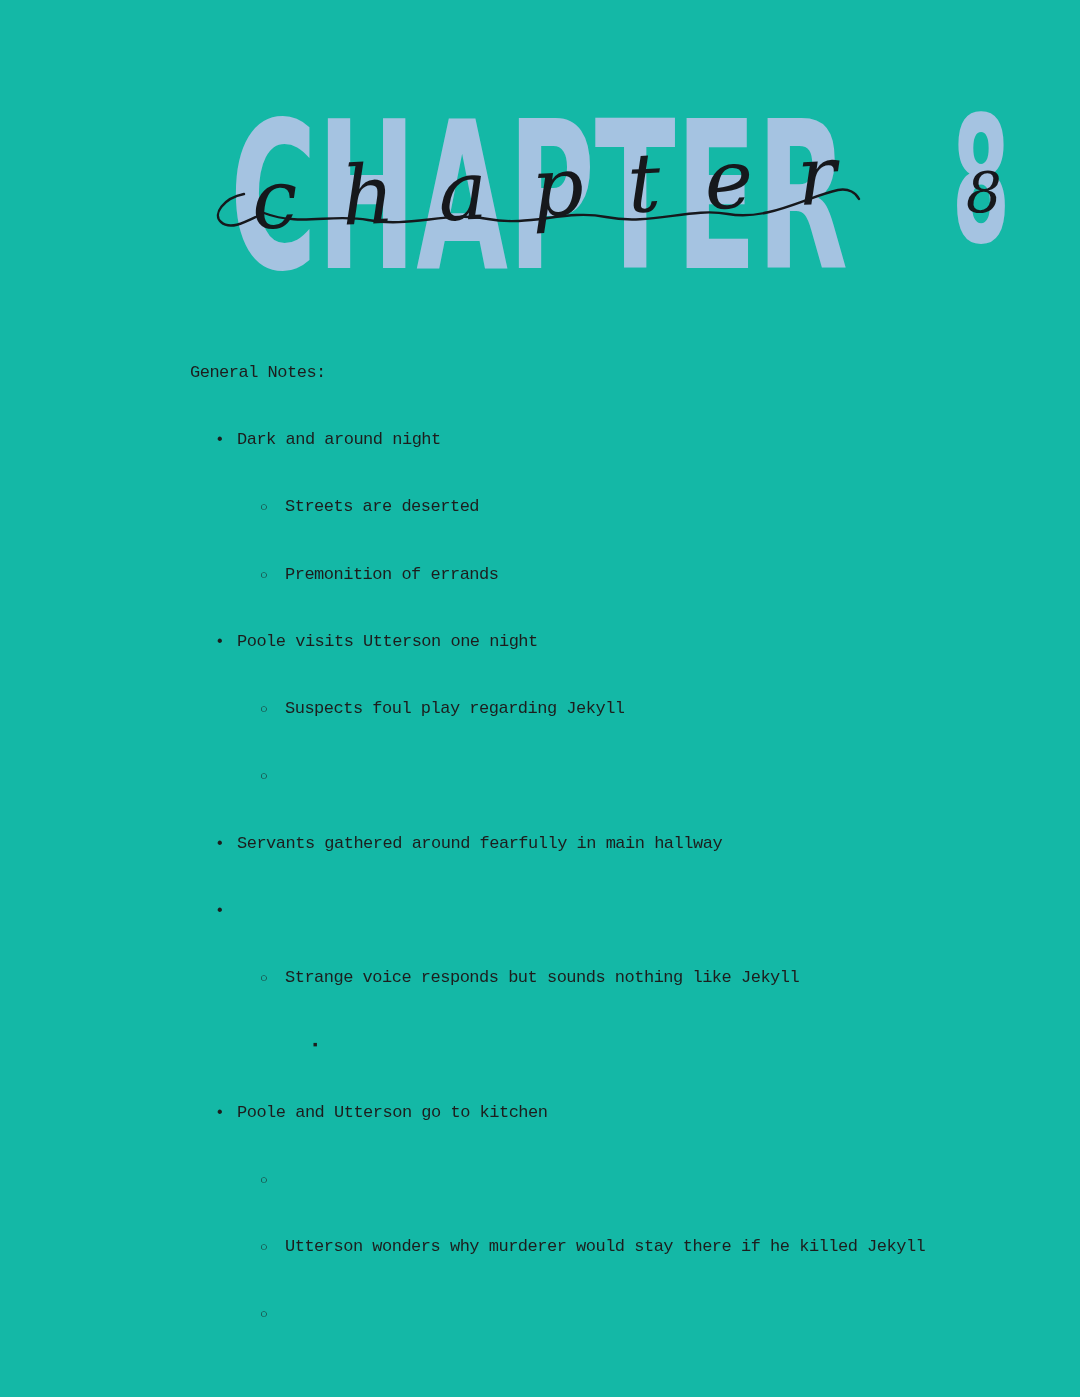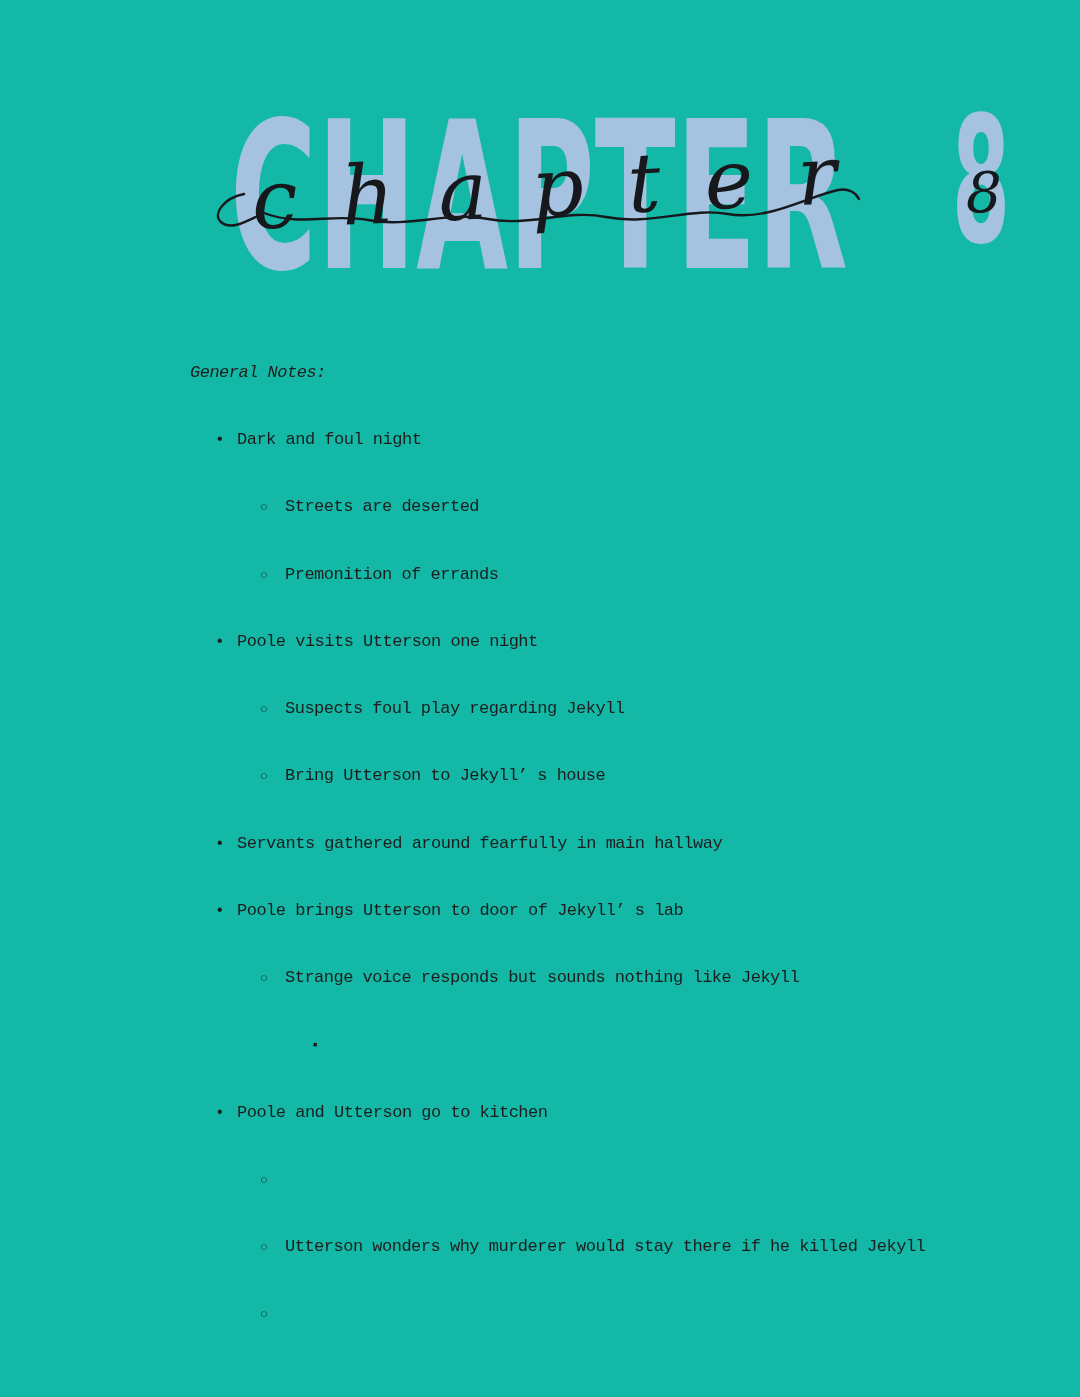--- a/index.html
+++ b/index.html
@@ -17,21 +17,21 @@
   
   .notes {
     margin: 17px 0 0 190px;
     font-size: 17px;
     letter-spacing: -0.5px;
     line-height: 22.42px;
     color: #1d1d1d;
     white-space: pre;
   }
   .line { position: relative; height: 22.42px; }
-  .l0 { padding-left: 0; font-style: italic; }
+  .l0 { padding-left: 0; }
   .l1 { padding-left: 47px; }
   .l2 { padding-left: 95px; }
   .l3 { padding-left: 140px; }
   .b  { position: absolute; top: 0; }
   .l1 .b { left: 25px;  font-size: 16px; }
   .l2 .b { left: 70px;  font-size: 13px; top: 1px; }
   .l3 .b { left: 121px; font-size: 14px; top: 0px; }
 </style>
 </head>
 <body>
@@ -44,28 +44,28 @@
     <path d="M 244 194 C 224 198 212 214 221 222 C 231 231 247 221 264 213
              C 300 227 332 213 368 220 C 410 228 448 211 488 219
              C 530 227 566 209 606 217 C 650 226 690 207 728 214
              C 768 221 806 197 838 190 C 849 188 856 193 859 199" fill="none" stroke-width="2.4" stroke-linecap="round" stroke="#16181c"></path>
     <text x="252" y="216" font-family="DejaVu Serif, serif" font-style="italic" font-size="82" textLength="585" lengthAdjust="spacing" transform="rotate(-2.5 545 200)" fill="#16181c">chapter</text>
     <text x="966" y="212" font-family="DejaVu Serif, serif" font-style="italic" font-size="56" fill="#16181c">8</text>
   </svg>
 
   <div class="notes">
     <div class="line l0"><span class="t">General Notes:</span></div>
-    <div class="line l1"><span class="b">•</span><span class="t">Dark and foul night</span></div>
+    <div class="line l1"><span class="b">•</span><span class="t">Dark and around night</span></div>
     <div class="line l2"><span class="b">○</span><span class="t">Streets are deserted</span></div>
     <div class="line l2"><span class="b">○</span><span class="t">Premonition of errands</span></div>
     <div class="line l1"><span class="b">•</span><span class="t">Poole visits Utterson one night</span></div>
     <div class="line l2"><span class="b">○</span><span class="t">Suspects foul play regarding Jekyll</span></div>
-    <div class="line l2"><span class="b">○</span><span class="t">Bring Utterson to Jekyll’ s house</span></div>
+    <div class="line l2"><span class="b">○</span></div>
     <div class="line l1"><span class="b">•</span><span class="t">Servants gathered around fearfully in main hallway</span></div>
-    <div class="line l1"><span class="b">•</span><span class="t">Poole brings Utterson to door of Jekyll’ s lab</span></div>
+    <div class="line l1"><span class="b">•</span></div>
     <div class="line l2"><span class="b">○</span><span class="t">Strange voice responds but sounds nothing like Jekyll</span></div>
     <div class="line l3"><span class="b">▪</span></div>
     <div class="line l1"><span class="b">•</span><span class="t">Poole and Utterson go to kitchen</span></div>
     <div class="line l2"><span class="b">○</span></div>
     <div class="line l2"><span class="b">○</span><span class="t">Utterson wonders why murderer would stay there if he killed Jekyll</span></div>
     <div class="line l2"><span class="b">○</span></div>
     
     
     
     

